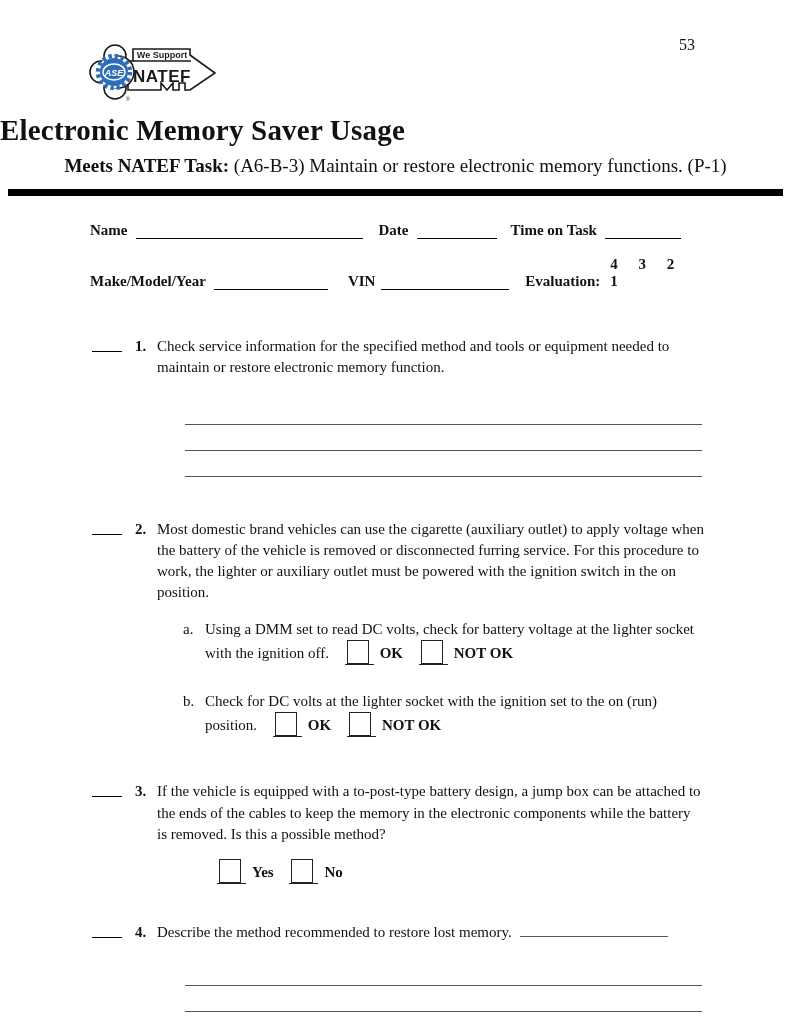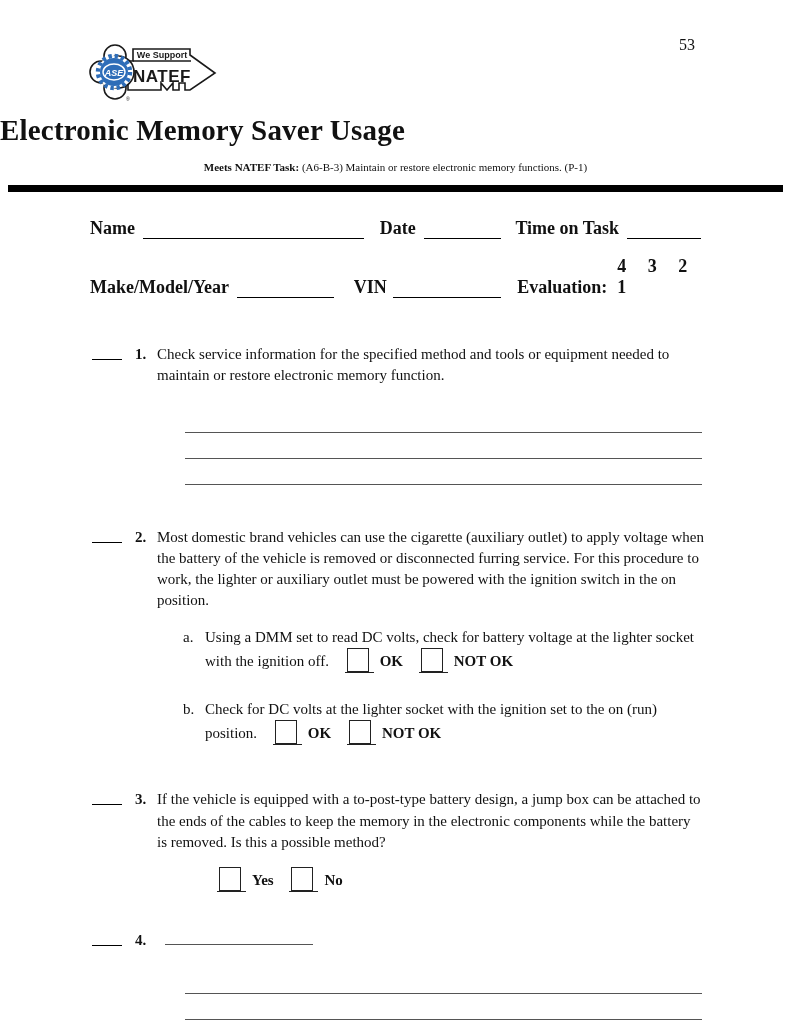--- a/index.html
+++ b/index.html
@@ -21,31 +21,31 @@
     font-weight:normal; font-size:16px;
   }
   .title {
     text-align:left;
     font-weight:bold; font-size:29px;
     margin-top:4px;
     letter-spacing:0.2px;
   }
   .task-line {
     text-align:center;
-    font-size:11px;
-    margin-top:14px;
+    font-size:19px;
+    margin-top:8px;
   }
   .task-line .task-label { font-weight:bold; }
   .rule {
     margin:12px 8px 0 8px;
     height:7px;
     background:#000;
   }
   
-  .info { margin:26px 90px 0 90px; font-size:18px; }
+  .info { margin:26px 90px 0 90px; font-size:15px; }
   .info-row { display:flex; align-items:flex-end; margin-bottom:17px; }
   .lbl { font-weight:bold; white-space:nowrap; }
   .blank {
     display:inline-block;
     border-bottom:1.6px solid #000;
     height:17px;
   }
   .eval-nums { font-weight:bold; word-spacing:17px; margin-left:10px; }
   
   .questions { margin:0 90px 0 92px; font-size:15px; line-height:1.42; }
@@ -203,21 +203,21 @@
           <span class="cb-blank" style="margin-left:0;"><span class="checkbox"></span></span><span class="cb-label">Yes</span>
           <span class="cb-blank"><span class="checkbox"></span></span><span class="cb-label">No</span>
         </div>
       </div>
     </div>
 
     <div class="q q4">
       <span class="score-blank"></span>
       <span class="q-num">4.</span>
       <div class="q-body">
-        <span class="inline-blank"></span>
+        <span>Describe the method recommended to restore lost memory.</span><span class="inline-blank"></span>
       </div>
     </div>
     <div class="answer-lines q4-lines">
       <div class="answer-line"></div>
       <div class="answer-line"></div>
     </div>
 
   </div>
 </div>
 

